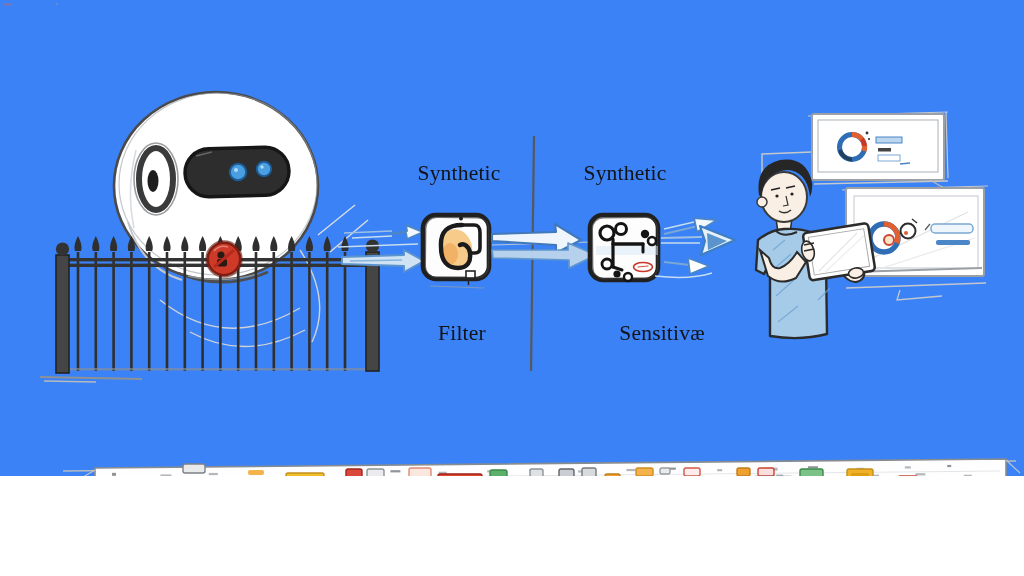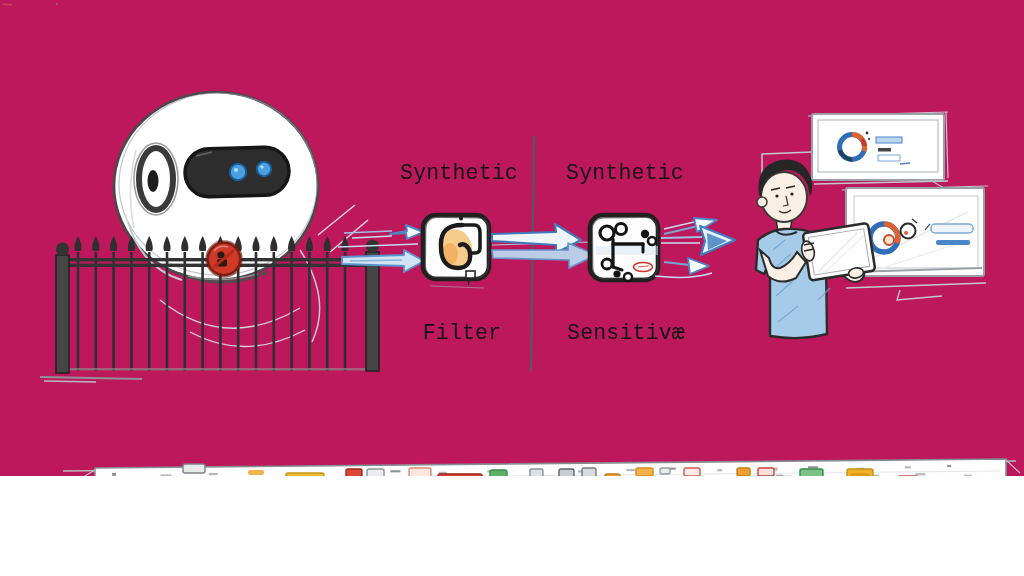--- a/index.html
+++ b/index.html
@@ -1,17 +1,17 @@
 <!DOCTYPE html>
 <html><head>
 <meta charset="utf-8">
 <style>
   html,body{margin:0;padding:0;background:#ffffff;}
-  .canvas{position:relative;width:1024px;height:476px;background:#be185d;overflow:hidden;
-          font-family:Liberation Mono, monospace;}
+  .canvas{position:relative;width:1024px;height:476px;background:#3b82f6;overflow:hidden;
+          font-family:Liberation Serif, serif;}
   .canvas svg{position:absolute;left:0;top:0;}
   .lbl{position:absolute;transform:translateX(-50%);font-size:21.5px;font-weight:400;
        color:#121316;letter-spacing:.2px;white-space:nowrap;}
 </style>
 </head>
 <body>
 
 <div class="canvas">
 
 <svg width="1024" height="576" viewBox="0 0 1024 576">
@@ -388,15 +388,15 @@
       <rect x="742" y="476" width="62" height="28" rx="14" fill="none" stroke="#6f7377" stroke-width="1" opacity="0.5"></rect>
       <rect x="760" y="484" width="28" height="13" rx="6" fill="#ffffff" stroke="#3a3d41" stroke-width="2"></rect>
       <line x1="752" y1="485" x2="752" y2="494" stroke="#3a3d41" stroke-width="1.6"></line>
     </g>
   </g>
 </svg>
 
 <div class="lbl" style="left:459px;top:161px">Synthetic</div>
 <div class="lbl" style="left:625px;top:161px">Synthetic</div>
 <div class="lbl" style="left:462px;top:321px">Filter</div>
-<div class="lbl" style="left:626px;top:321px">Sensitivæ</div>
+<div class="lbl" style="left:662px;top:321px">Sensitivæ</div>
 
 </div>
 
 </body></html>

